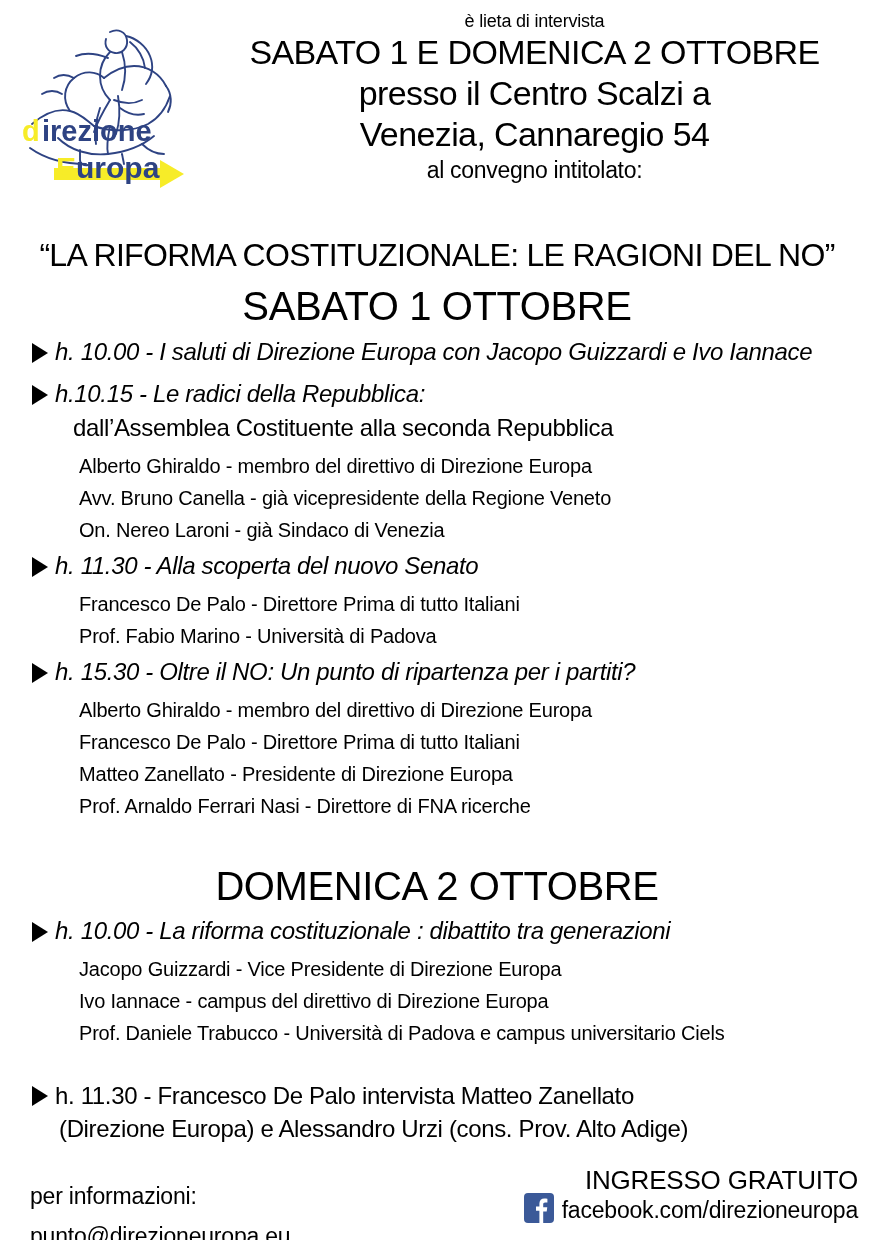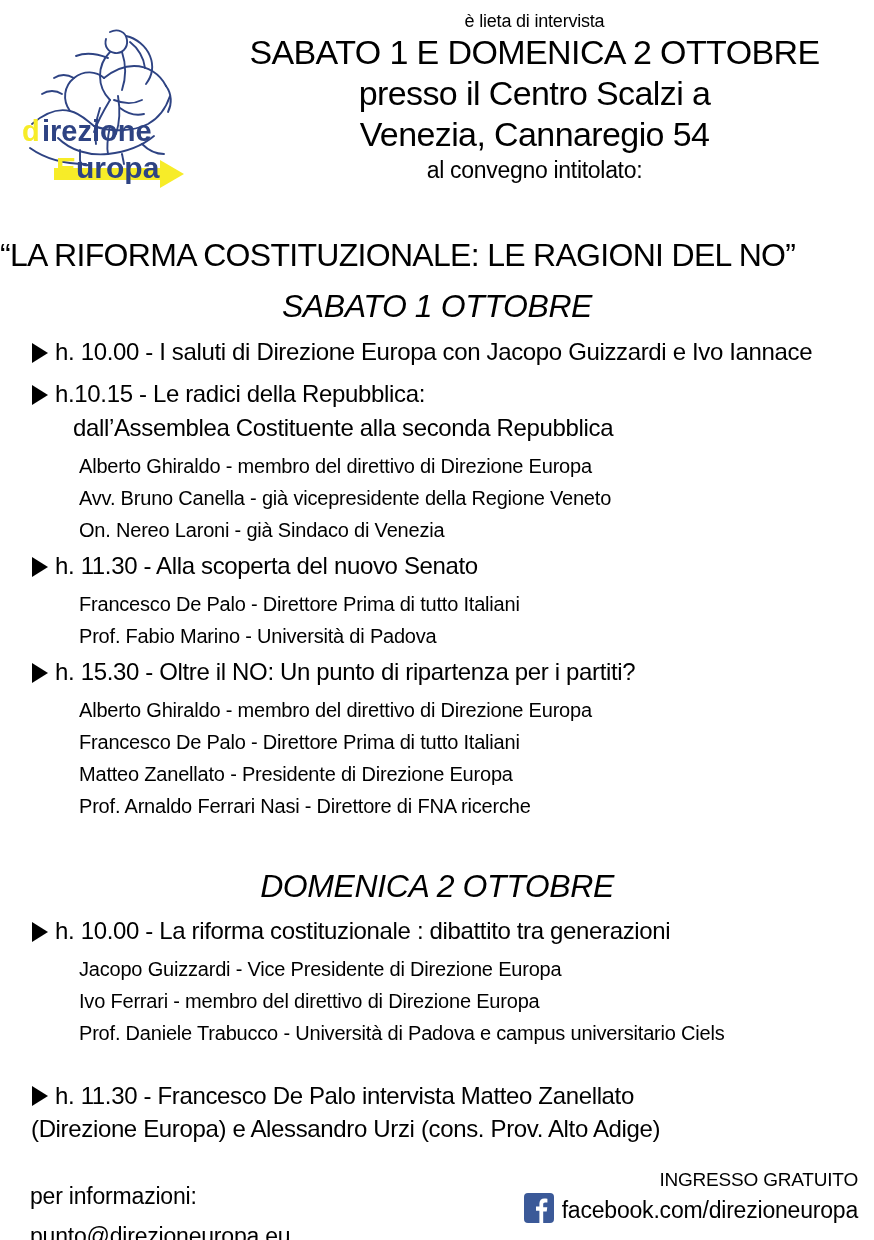--- a/index.html
+++ b/index.html
@@ -55,37 +55,36 @@
     font-size: 23px;
     line-height: 30px;
     letter-spacing: -0.3px;
   }
 
   
   .main-title {
     position: absolute;
     left: 0;
     top: 236px;
-    width: 740px;
+    width: 874px;
     text-align: center;
     font-size: 32px;
     line-height: 38px;
     letter-spacing: -0.7px;
     white-space: nowrap;
   }
 
   .day-heading {
     position: absolute;
     left: 0;
     width: 874px;
     text-align: center;
-    font-size: 32px;
+    font-size: 40px;
     line-height: 36px;
     letter-spacing: -0.4px;
-    font-style: italic;
   }
   #day1 { top: 288px; }
   #day2 { top: 868px; }
 
   
   .program {
     position: absolute;
     left: 0;
     width: 874px;
   }
@@ -95,20 +94,21 @@
   .slot { position: relative; }
 
   .slot-head {
     display: flex;
     align-items: flex-start;
     font-size: 24px;
     line-height: 32px;
     letter-spacing: -0.35px;
     padding-left: 30px;
     margin-bottom: 2px;
+    font-style: italic;
   }
   .bullet {
     width: 20px;
     height: 22px;
     flex: 0 0 20px;
     margin-top: 6px;
     margin-right: 5px;
   }
   .bullet svg { display: block; }
   .slot-title { white-space: nowrap; }
@@ -137,21 +137,21 @@
     align-items: flex-start;
     font-size: 24px;
     line-height: 33px;
     letter-spacing: -0.35px;
     padding-left: 30px;
   }
   .cont-line {
     font-size: 24px;
     line-height: 33px;
     letter-spacing: -0.35px;
-    padding-left: 31px;
+    padding-left: 59px;
     white-space: nowrap;
   }
 
   
   .footer {
     position: absolute;
     left: 0;
     top: 1160px;
     width: 874px;
     height: 80px;
@@ -161,21 +161,21 @@
     left: 30px;
     top: 16px;
     font-size: 23px;
     line-height: 40px;
     letter-spacing: -0.2px;
   }
   .foot-right-top {
     position: absolute;
     right: 16px;
     top: 0;
-    font-size: 19px;
+    font-size: 26px;
     line-height: 40px;
     letter-spacing: -0.2px;
     text-align: right;
   }
   .foot-right-bottom {
     position: absolute;
     right: 16px;
     top: 33px;
     display: flex;
     align-items: flex-start;
@@ -332,21 +332,21 @@
       <div class="slot-head">
         <span class="bullet">
           <svg width="20" height="22" viewBox="0 0 20 22">
               <polygon points="2,1 18,11 2,21" fill="#000"></polygon>
             </svg>
         </span>
         <span class="slot-title">h. 10.00 - La riforma costituzionale : dibattito tra generazioni</span>
       </div>
       <div class="speakers">
         <div class="speaker">Jacopo Guizzardi - Vice Presidente di Direzione Europa</div>
-        <div class="speaker">Ivo Ferrari - membro del direttivo di Direzione Europa</div>
+        <div class="speaker">Ivo Iannace - campus del direttivo di Direzione Europa</div>
         <div class="speaker">Prof. Daniele Trabucco - Università di Padova e campus universitario Ciels</div>
       </div>
     </div>
 
     <div class="gap-a" style="height:26px"></div>
 
     <div class="slot slot-wrap2">
       <div class="slot-head2">
         <span class="bullet">
           <svg width="20" height="22" viewBox="0 0 20 22">

